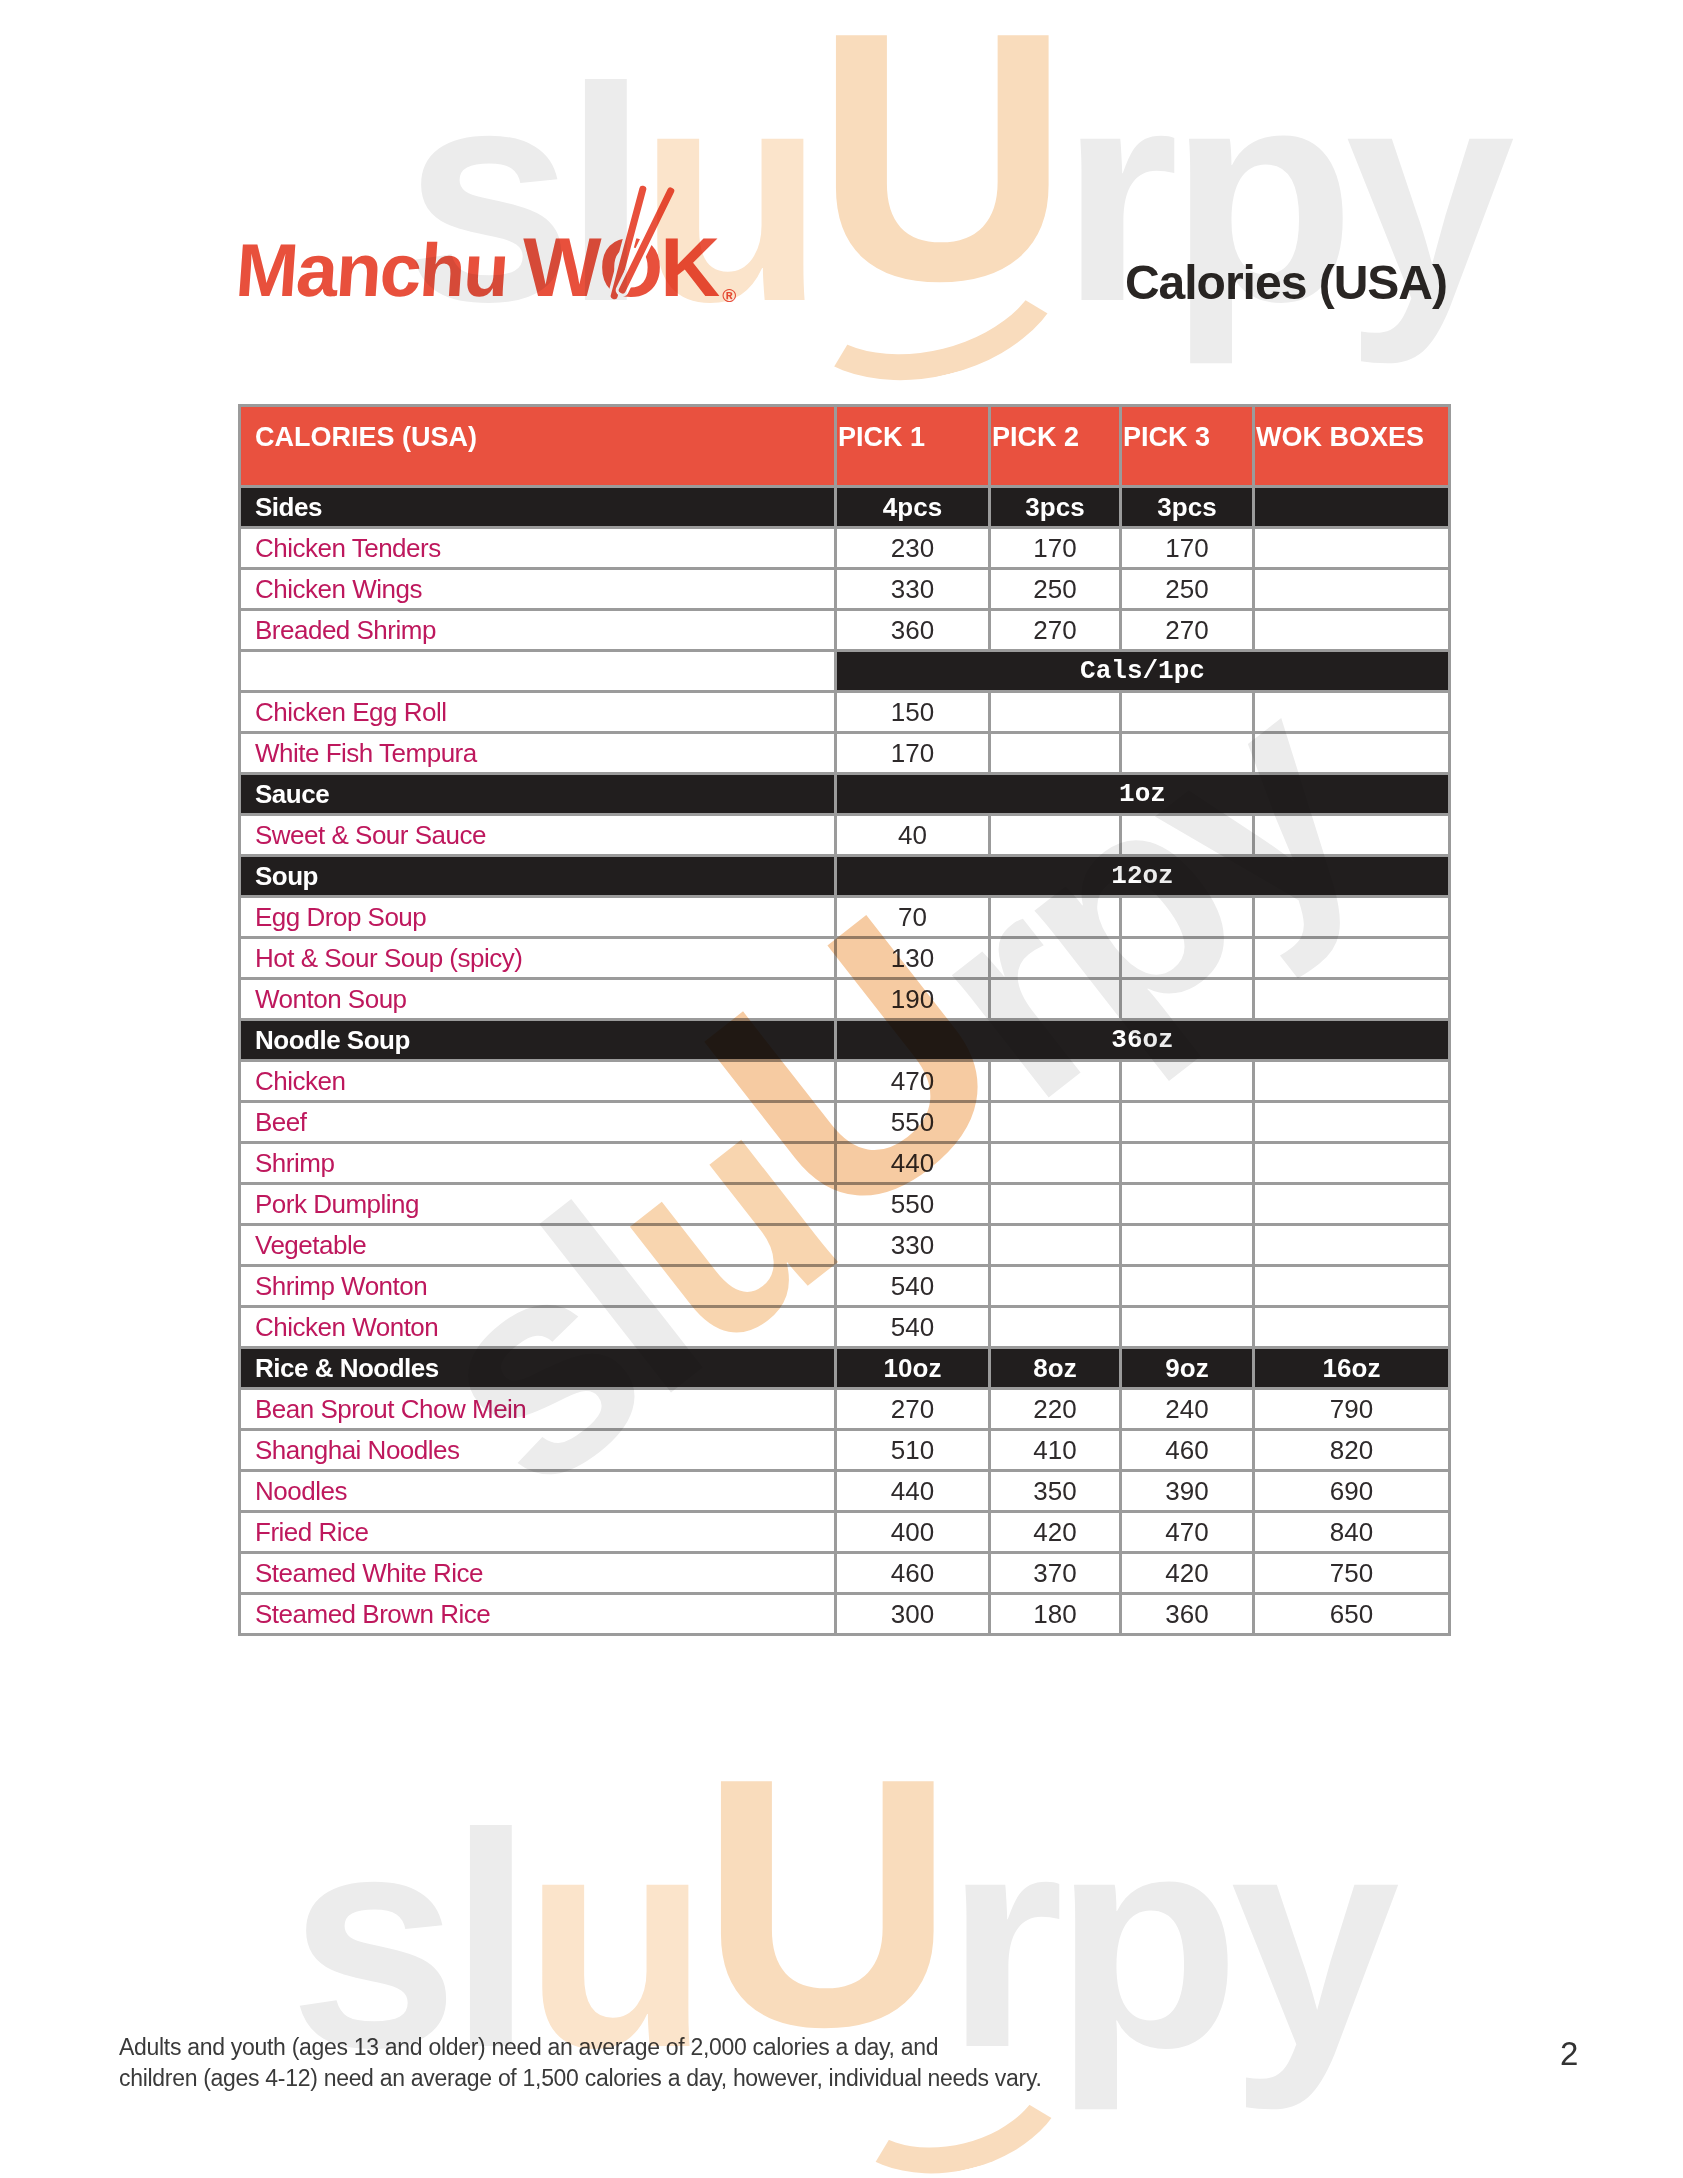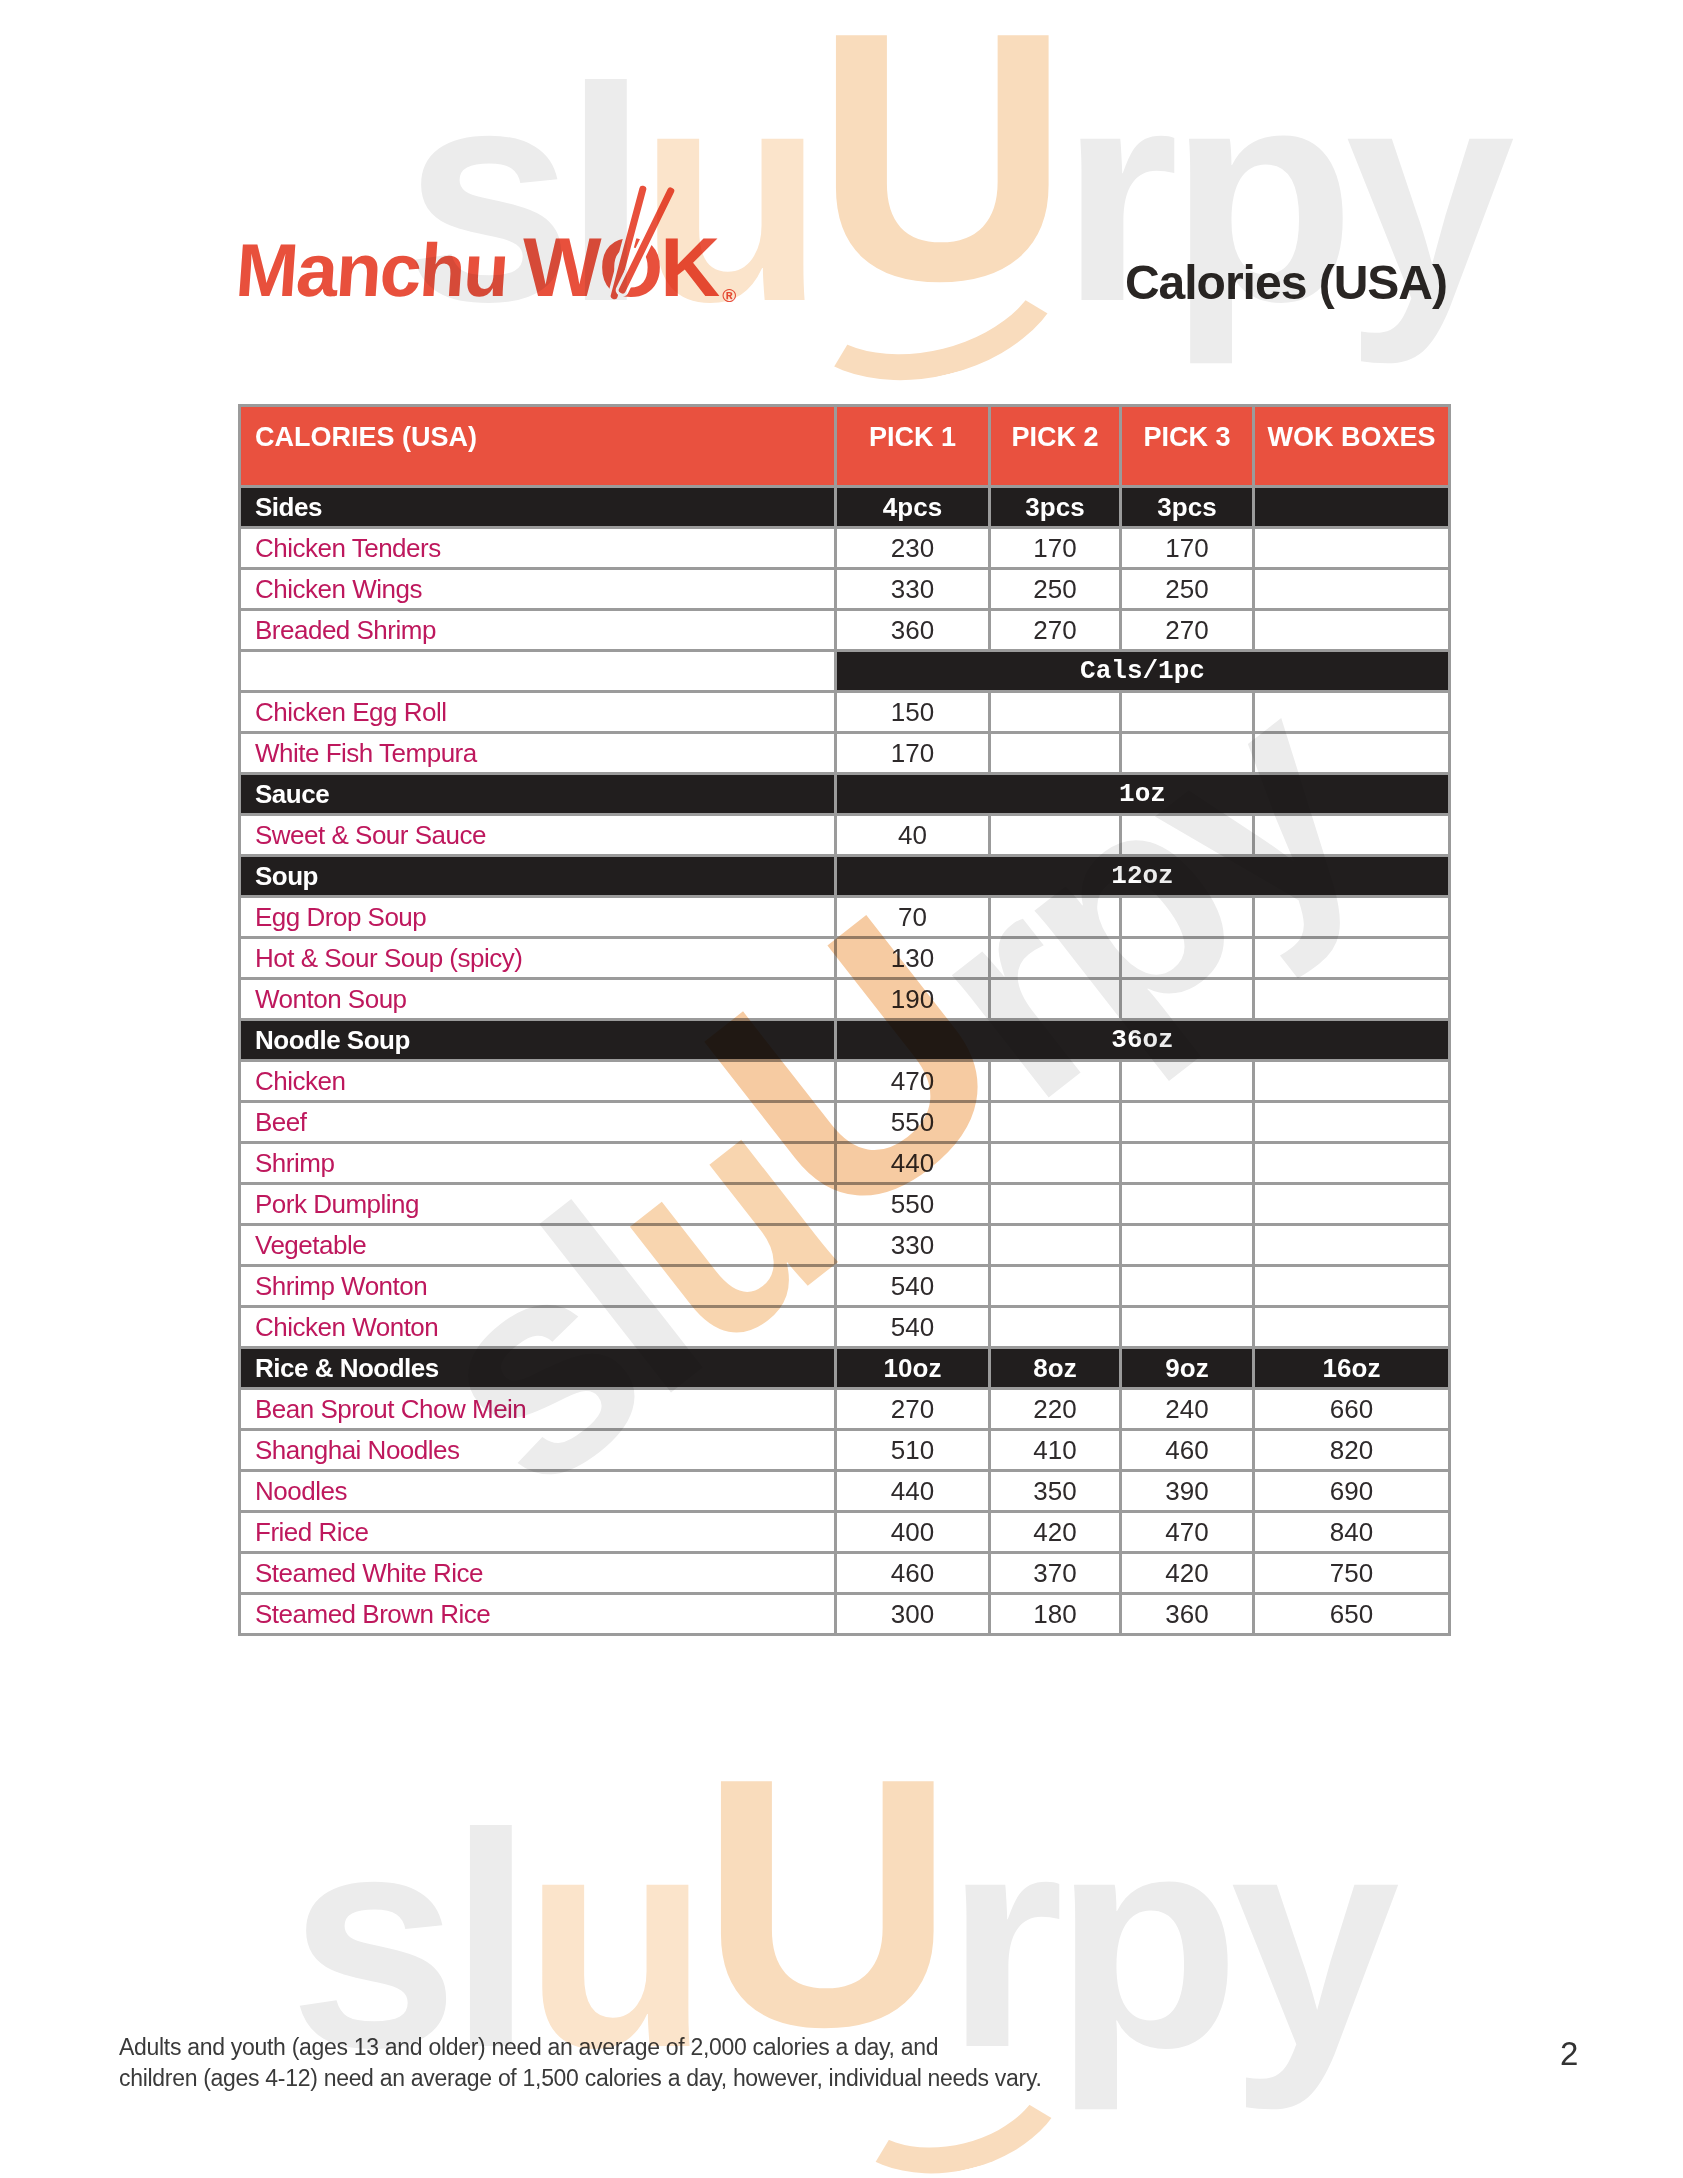--- a/index.html
+++ b/index.html
@@ -28,21 +28,21 @@
 
   
   table.cal{
     position:absolute;left:238px;top:404px;width:1210px;z-index:2;
     border-collapse:collapse;table-layout:fixed;background:transparent;
   }
   table.cal td, table.cal th{border:3px solid #9B9B9B;overflow:hidden;}
   tr.hd-row{height:81px;}
   th.hd{
     background:#E9513F;color:#ffffff;font-size:27px;font-weight:bold;
-    vertical-align:top;padding-top:15px;text-align:center;
+    vertical-align:top;padding-top:15px;text-align:left;
   }
   th.hd-label{text-align:left;padding-left:14px;}
   tbody tr{height:41px;}
   td.cell-label{
     background:#ffffff;color:#be185d;font-size:26px;text-align:left;
     padding-left:14px;letter-spacing:-0.5px;
   }
   td.cell-num{
     background:#ffffff;color:#2E2A2B;font-size:26px;text-align:center;padding:0;
   }
@@ -252,21 +252,21 @@
           <td class="cell-num sec">10oz</td>
           <td class="cell-num sec">8oz</td>
           <td class="cell-num sec">9oz</td>
           <td class="cell-num sec">16oz</td>
         </tr>
         <tr class="r-item">
           <td class="cell-label">Bean Sprout Chow Mein</td>
           <td class="cell-num">270</td>
           <td class="cell-num">220</td>
           <td class="cell-num">240</td>
-          <td class="cell-num">660</td>
+          <td class="cell-num">790</td>
         </tr>
         <tr class="r-item">
           <td class="cell-label">Shanghai Noodles</td>
           <td class="cell-num">510</td>
           <td class="cell-num">410</td>
           <td class="cell-num">460</td>
           <td class="cell-num">820</td>
         </tr>
         <tr class="r-item">
           <td class="cell-label">Noodles</td>

